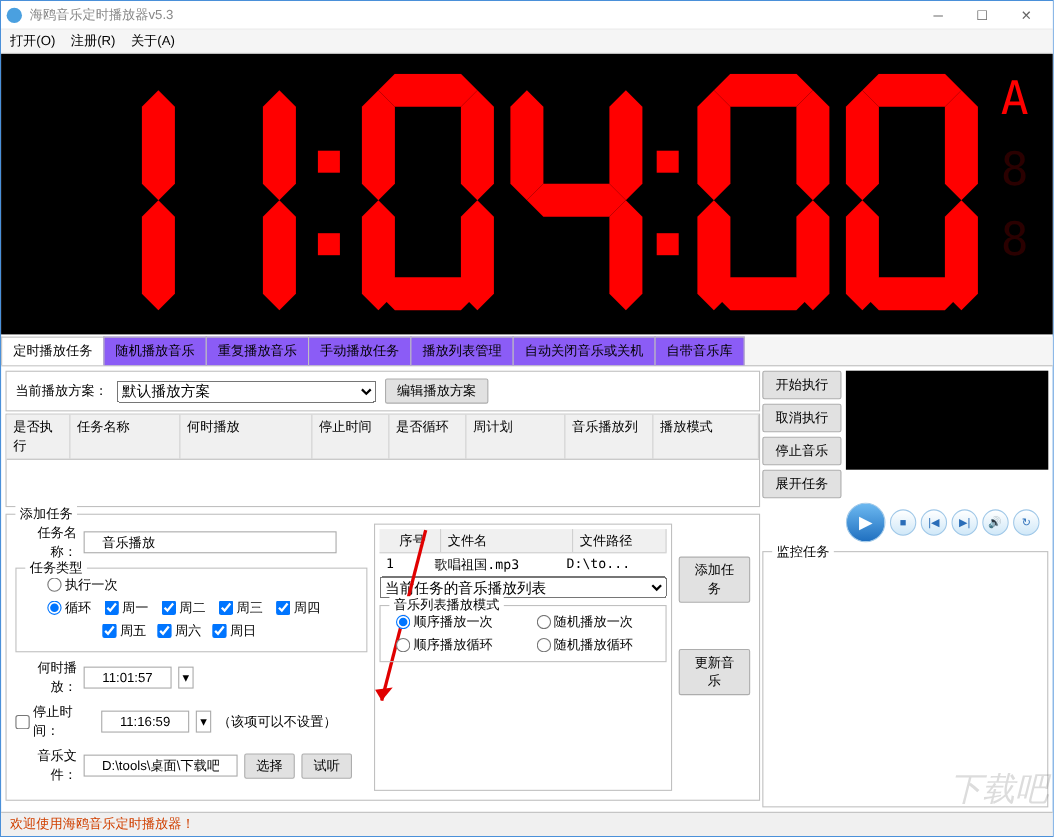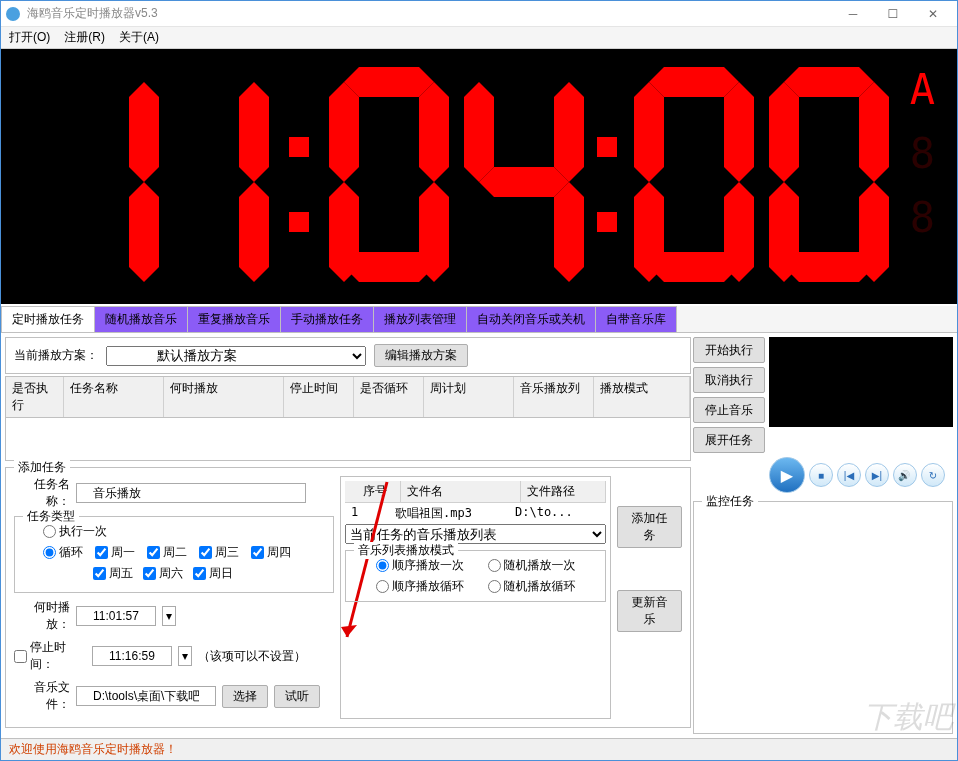--- a/index.html
+++ b/index.html
@@ -29,21 +29,21 @@
   .tab-bar { display: flex; border-bottom: 1px solid #c0c0c0; background: #f5f5f5; margin-top: 2px; }
   .tab { padding: 4px 10px; border: 1px solid #c0c0c0; border-bottom: none; margin-right: -1px; background: #8b5cf6; cursor: pointer; font-size: 12px; }
   .tab.active { background: #fff; }
 
   .content { flex: 1; display: flex; padding: 4px; gap: 2px; }
   .left-col { flex: 1; display: flex; flex-direction: column; }
   .right-col { width: 260px; display: flex; flex-direction: column; }
 
   
   .scheme-row { display: flex; align-items: center; gap: 8px; padding: 6px 8px; border: 1px solid #c0c0c0; margin-bottom: 2px; }
-  .scheme-row select { width: 260px; height: 20px; padding-left: 46px; }
+  .scheme-row select { width: 236px; height: 20px; }
   .btn { padding: 2px 10px; border: 1px solid #adadad; background: #e1e1e1; cursor: pointer; font-size: 12px; border-radius: 2px; }
 
   
   .task-table { border: 1px solid #c0c0c0; height: 85px; }
   .task-header { display: flex; background: #f0f0f0; border-bottom: 1px solid #c0c0c0; }
   .th { padding: 3px 6px; border-right: 1px solid #d0d0d0; font-size: 12px; }
 
   
   .fieldset { border: 1px solid #c0c0c0; margin-top: 6px; padding: 4px 8px 8px 8px; position: relative; }
   .fieldset > .legend { position: absolute; top: -9px; left: 8px; background: #fff; padding: 0 4px; font-size: 12px; }
@@ -67,21 +67,21 @@
 
   
   .file-head { display: flex; border-bottom: 1px solid #d0d0d0; background: #f0f0f0; padding-left: 12px; }
   .fh { padding: 2px 6px; border-right: 1px solid #d0d0d0; font-size: 12px; }
   .file-row { display: flex; }
   .fc { padding: 2px 6px; font-size: 12px; font-family: monospace; }
 
   .mid-select-row { }
   .mid-select-row select { width: 100%; height: 20px; }
 
-  .play-mode { border: 1px solid #c0c0c0; padding: 6px 24px; margin-top: 6px; position: relative; }
+  .play-mode { border: 1px solid #c0c0c0; padding: 6px 8px; margin-top: 6px; position: relative; }
   .play-mode .legend { position: absolute; top: -9px; left: 8px; background: #fff; padding: 0 4px; font-size: 12px; }
   .pm-grid { display: grid; grid-template-columns: 1fr 1fr; gap: 4px 18px; padding-left: 6px; }
 
   
   .red-arrow { position: absolute; left: -4px; top: 0; pointer-events: none; }
 
   
   .action-btns { display: flex; flex-direction: column; gap: 4px; width: 72px; }
   .action-btns .btn { height: 26px; }
   .preview { flex: 1; background: #000; margin-left: 4px; height: 90px; }

